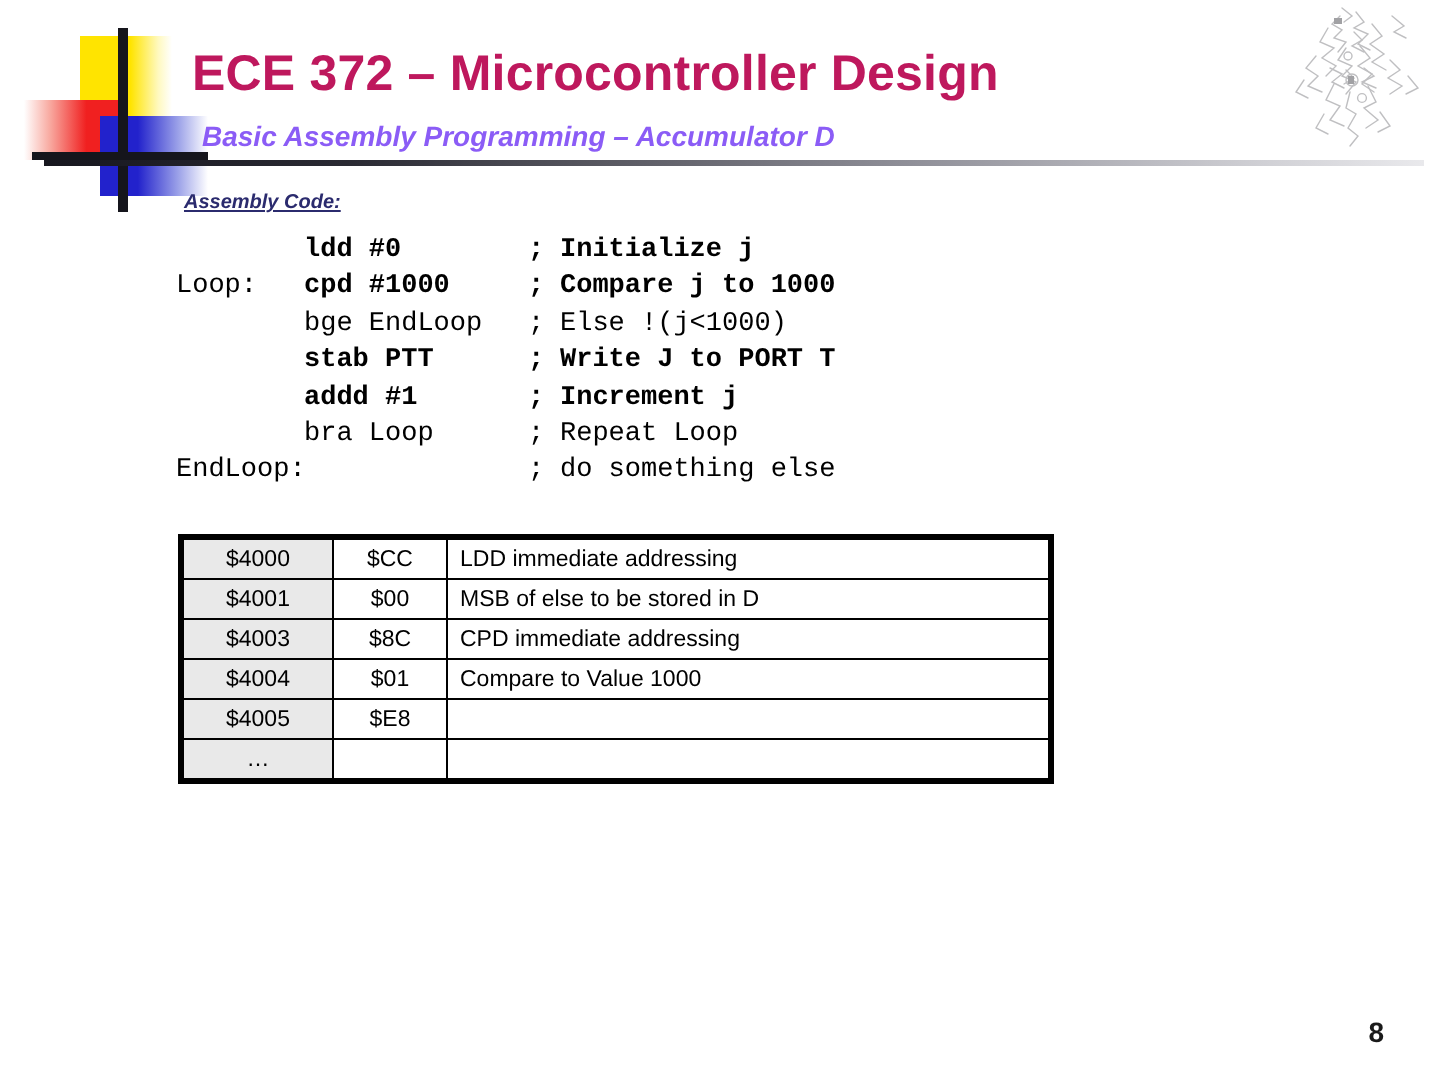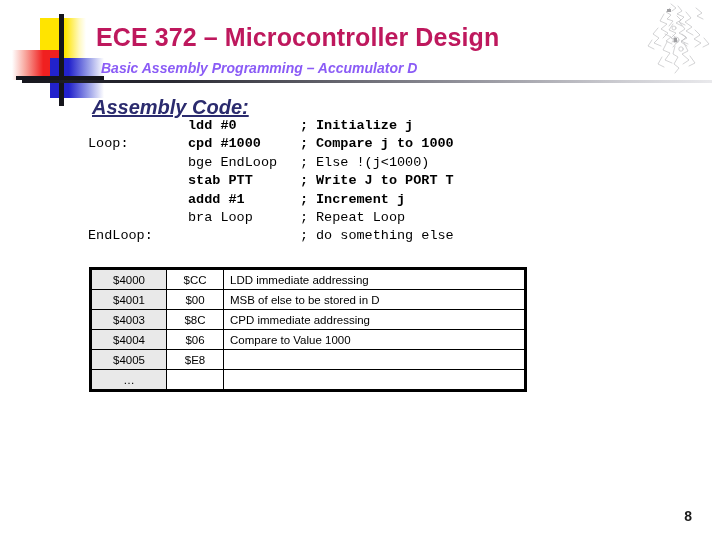--- a/index.html
+++ b/index.html
@@ -90,21 +90,21 @@
     width: 690px;
     height: 3px;
     background: linear-gradient(to right, #17171f 0%, #2a2a33 22%, #8d8d96 62%, #cfcfd4 88%, #e9e9ec 100%);
   }
 
   
   #section-heading {
     position: absolute;
     left: 92px;
     top: 96px;
-    font-size: 20px;
+    font-size: 10px;
     font-weight: bold;
     font-style: italic;
     color: #2b2b6e;
     text-decoration: underline;
     white-space: nowrap;
   }
 
   
   #code-block {
     position: absolute;
@@ -122,21 +122,20 @@
   }
   #code-block .col-label {
     display: inline-block;
     width: 64px;
     text-align: left;
   }
   #code-block .col-instr {
     display: inline-block;
     width: 112px;
     text-align: left;
-    margin-left: 36px;
   }
   #code-block .col-semi {
     display: inline-block;
     width: 16px;
     text-align: left;
   }
   #code-block .col-comment {
     display: inline-block;
     text-align: left;
   }
@@ -254,21 +253,21 @@
         <td class="cell-value">$00</td>
         <td class="cell-desc">MSB of else to be stored in D</td>
       </tr>
       <tr>
         <td class="cell-address">$4003</td>
         <td class="cell-value">$8C</td>
         <td class="cell-desc">CPD immediate addressing</td>
       </tr>
       <tr>
         <td class="cell-address">$4004</td>
-        <td class="cell-value">$06</td>
+        <td class="cell-value">$01</td>
         <td class="cell-desc">Compare to Value 1000</td>
       </tr>
       <tr>
         <td class="cell-address">$4005</td>
         <td class="cell-value">$E8</td>
         <td class="cell-desc"></td>
       </tr>
       <tr>
         <td class="cell-address">…</td>
         <td class="cell-value"></td>

